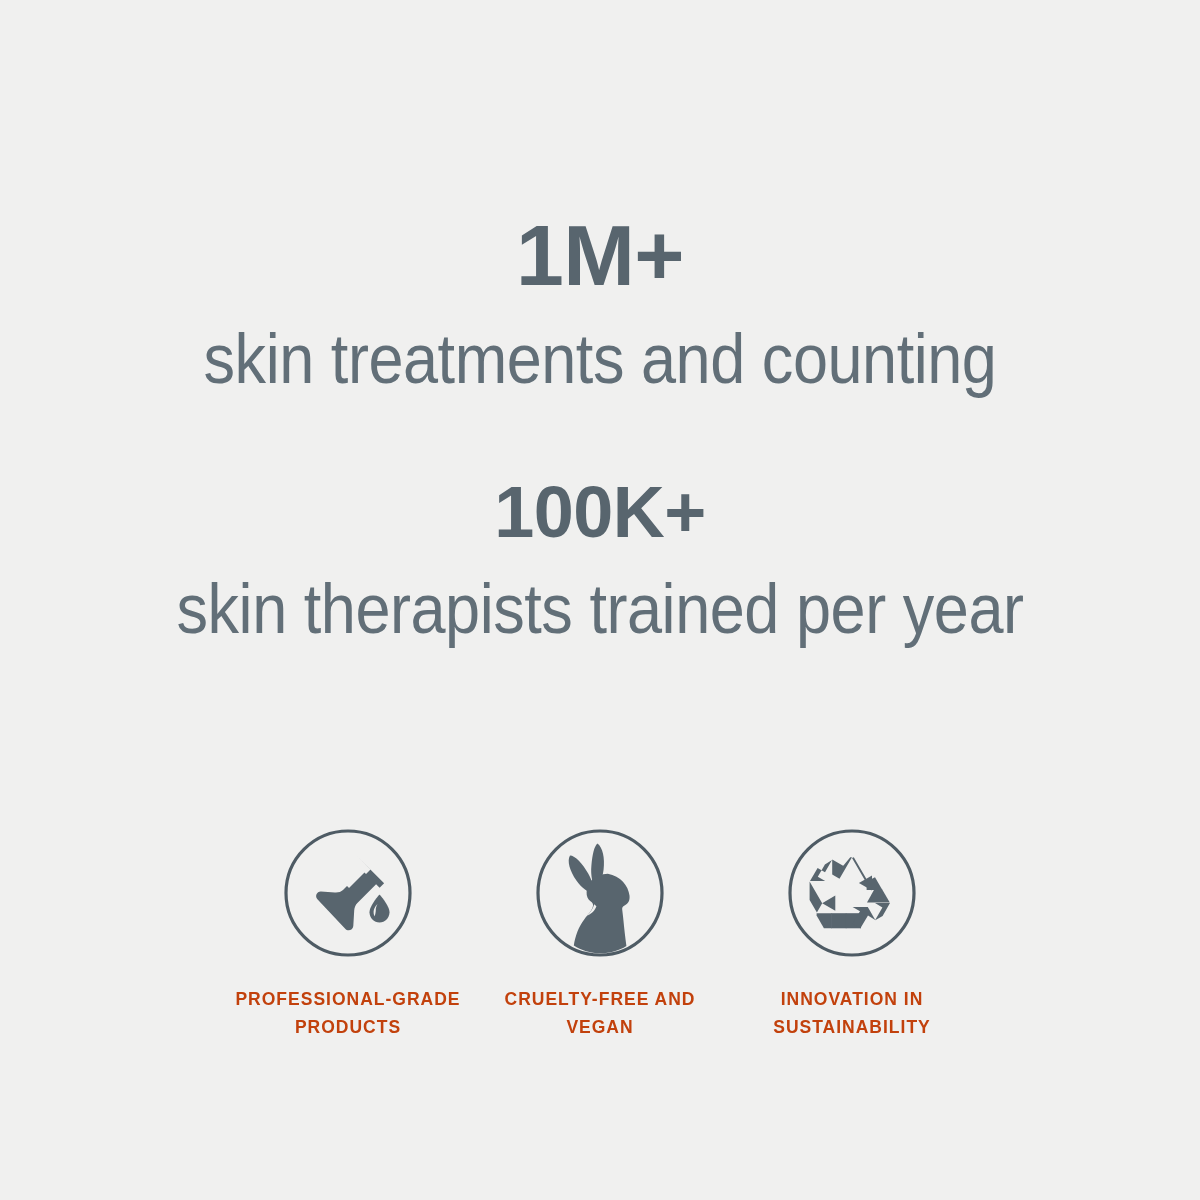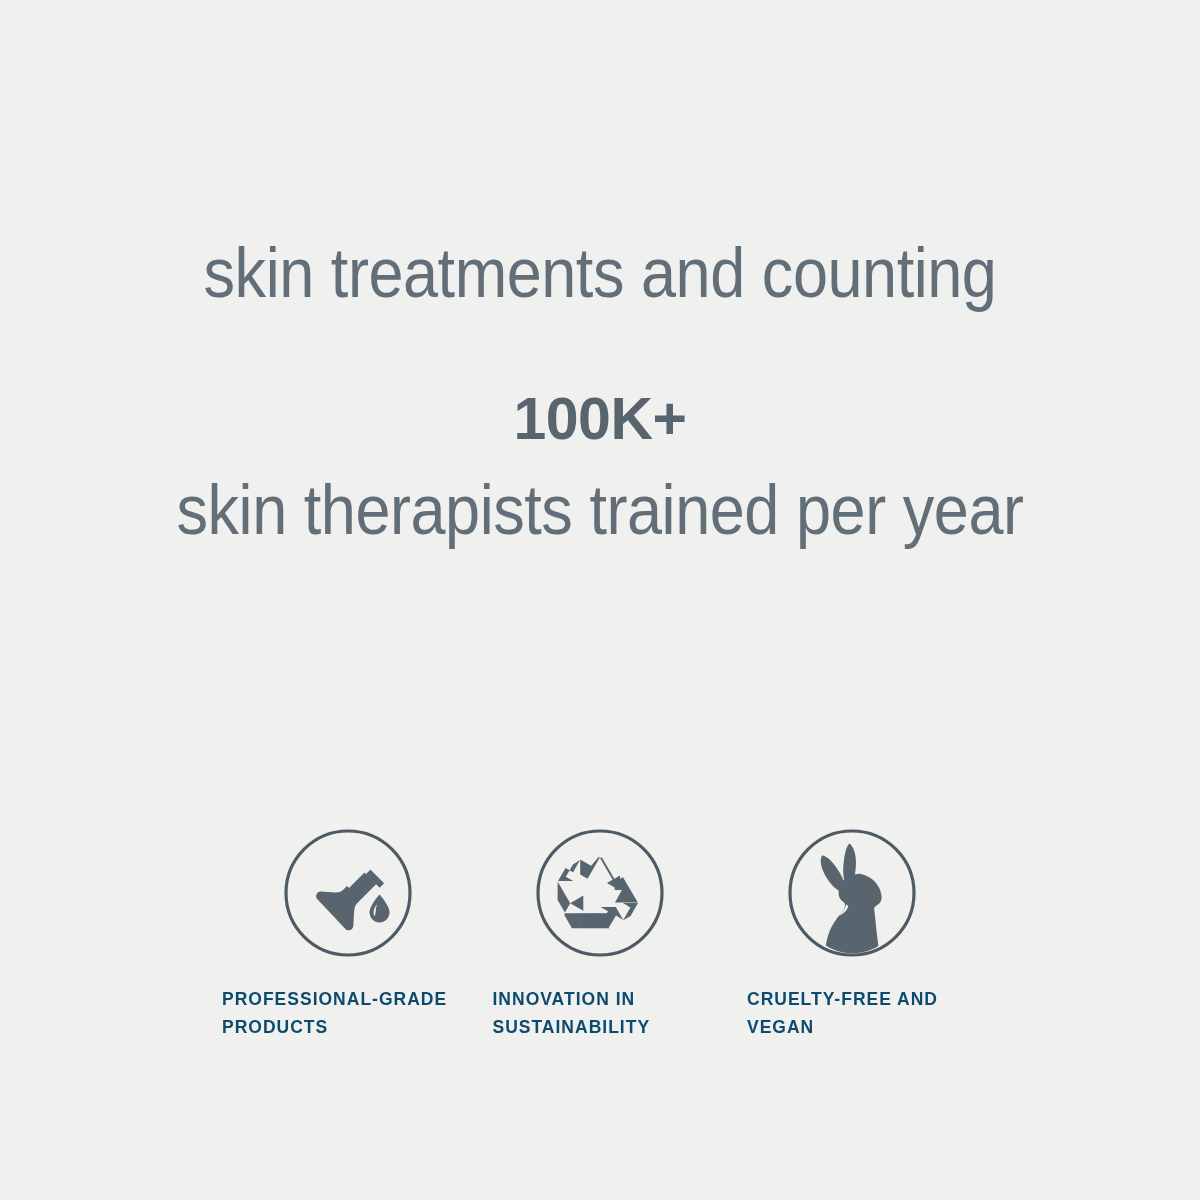--- a/index.html
+++ b/index.html
@@ -46,21 +46,21 @@
 
   .stat-value {
     display: block;
     font-family: "Liberation Sans", sans-serif;
     font-weight: 700;
     color: #58656e;
     line-height: 1.0;
     letter-spacing: -0.5px;
   }
   .stat-group.first .stat-value  { font-size: 86px; }
-  .stat-group.second .stat-value { font-size: 59px; }
+  .stat-group.second .stat-value { font-size: 72px; }
 
   .stat-caption {
     display: block;
     font-family: "Liberation Sans Narrow", "Liberation Sans", sans-serif;
     font-weight: 300;
     color: #626f78;
     font-size: 70px;
     line-height: 1.12;
     letter-spacing: -0.5px;
     transform: scaleX(0.90);
@@ -97,37 +97,39 @@
   }
   .badge-icon-wrap svg { display: block; width: 130px; height: 130px; }
 
   .badge-label {
     margin-top: 27px;
     font-family: "Liberation Sans", sans-serif;
     font-weight: 700;
     font-size: 17.5px;
     letter-spacing: 1.0px;
     line-height: 1.62;
-    color: #0c4a6e;
+    color: #c2410c;
+    text-align: center;
     text-transform: uppercase;
     white-space: pre-line;
   }
   .badge.b1 .badge-label { max-width: 300px; }
   .badge.b2 .badge-label { max-width: 210px; }
   .badge.b3 .badge-label { max-width: 215px; }
   .badge.b4 .badge-label { max-width: 240px; }
 </style>
 </head>
 <body>
 
 <div class="panel">
 
   <section class="stats">
 
     <div class="stat-group first">
+      <span class="stat-value">1M+</span>
       <span class="stat-caption">skin treatments and counting</span>
     </div>
 
     <div class="stat-group second">
       <span class="stat-value">100K+</span>
       <span class="stat-caption">skin therapists trained per year</span>
     </div>
 
   </section>
 
@@ -156,20 +158,59 @@
             <path d="M96.5 66.5
                      C96.5 66.5 106.5 77.6 106.5 84.2
                      C106.5 89.9 102.0 94.4 96.5 94.4
                      C91.0 94.4 86.5 89.9 86.5 84.2
                      C86.5 77.6 96.5 66.5 96.5 66.5 Z"></path>
             <path d="M92.8 82.0 C92.8 78.8 94.6 76.0 94.6 76.0 C94.6 76.0 91.0 79.0 90.6 83.6 C90.4 86.3 91.6 88.4 91.6 88.4 C91.6 88.4 92.8 85.2 92.8 82.0 Z" fill="#f0f0ef"></path>
           </g>
         </svg>
       </span>
       <span class="badge-label">PROFESSIONAL-GRADE PRODUCTS</span>
+    </div>
+
+    <div class="badge b2">
+      <span class="badge-icon-wrap">
+        <svg viewBox="0 0 130 130" xmlns="http://www.w3.org/2000/svg">
+          <circle cx="65" cy="65" r="62" fill="none" stroke="#4e5b64" stroke-width="3.2"></circle>
+          <g fill="#58656e">
+
+            <path d="M62.5 15.5
+                     C67.8 19.5 70.0 30.0 68.6 41.5
+                     C67.6 49.8 64.8 57.0 61.0 60.2
+                     C57.6 57.0 55.4 47.5 56.4 37.5
+                     C57.5 26.4 59.0 18.5 62.5 15.5 Z"></path>
+
+            <path d="M35.0 27.5
+                     C40.0 27.5 47.6 35.4 53.2 45.6
+                     C57.3 53.0 59.4 60.2 58.8 64.6
+                     C54.6 65.4 47.2 60.6 41.4 52.4
+                     C34.8 43.2 31.8 32.8 35.0 27.5 Z"></path>
+
+            <path d="M72.8 45.8
+                     C85.5 47.9 93.4 57.8 94.5 67.6
+                     C95.1 72.8 93.0 75.8 90.0 77.3
+                     C88.0 78.3 86.9 79.4 87.2 81.6
+                     C87.6 85.0 88.0 88.0 88.4 92.0
+                     C89.2 100.0 90.2 109.0 91.4 118.0
+                     C84.2 122.6 75.2 125.3 65.5 125.3
+                     C55.4 125.3 46.1 122.4 38.8 117.5
+                     C40.2 108.0 43.8 98.4 49.2 91.4
+                     C53.6 85.6 57.3 82.5 58.0 77.8
+                     C58.3 75.8 57.2 74.6 55.8 73.6
+                     C52.8 71.4 51.4 68.4 51.6 64.0
+                     C52.0 54.6 60.2 45.8 72.8 45.8 Z"></path>
+
+            <path d="M59.2 76.2 C58.0 80.8 55.4 84.0 52.2 87.6 C56.4 86.0 60.0 82.4 61.4 78.2 Z" fill="#f0f0ef"></path>
+          </g>
+        </svg>
+      </span>
+      <span class="badge-label">CRUELTY-FREE AND VEGAN</span>
     </div>
 
     <div class="badge b3">
       <span class="badge-icon-wrap">
         <svg viewBox="0 0 130 130" xmlns="http://www.w3.org/2000/svg">
           <circle cx="65" cy="65" r="62" fill="none" stroke="#4e5b64" stroke-width="3.2"></circle>
           <g fill="#58656e">
 
             <path d="M65.0 30.0
                      L77.6 51.8
@@ -240,55 +281,16 @@
                      L95.4 62.0
                      L88.0 49.2
                      L79.6 53.6
                      L79.6 62.0 Z"></path>
           </g>
         </svg>
       </span>
       <span class="badge-label">INNOVATION IN SUSTAINABILITY</span>
     </div>
 
-    <div class="badge b2">
-      <span class="badge-icon-wrap">
-        <svg viewBox="0 0 130 130" xmlns="http://www.w3.org/2000/svg">
-          <circle cx="65" cy="65" r="62" fill="none" stroke="#4e5b64" stroke-width="3.2"></circle>
-          <g fill="#58656e">
-
-            <path d="M62.5 15.5
-                     C67.8 19.5 70.0 30.0 68.6 41.5
-                     C67.6 49.8 64.8 57.0 61.0 60.2
-                     C57.6 57.0 55.4 47.5 56.4 37.5
-                     C57.5 26.4 59.0 18.5 62.5 15.5 Z"></path>
-
-            <path d="M35.0 27.5
-                     C40.0 27.5 47.6 35.4 53.2 45.6
-                     C57.3 53.0 59.4 60.2 58.8 64.6
-                     C54.6 65.4 47.2 60.6 41.4 52.4
-                     C34.8 43.2 31.8 32.8 35.0 27.5 Z"></path>
-
-            <path d="M72.8 45.8
-                     C85.5 47.9 93.4 57.8 94.5 67.6
-                     C95.1 72.8 93.0 75.8 90.0 77.3
-                     C88.0 78.3 86.9 79.4 87.2 81.6
-                     C87.6 85.0 88.0 88.0 88.4 92.0
-                     C89.2 100.0 90.2 109.0 91.4 118.0
-                     C84.2 122.6 75.2 125.3 65.5 125.3
-                     C55.4 125.3 46.1 122.4 38.8 117.5
-                     C40.2 108.0 43.8 98.4 49.2 91.4
-                     C53.6 85.6 57.3 82.5 58.0 77.8
-                     C58.3 75.8 57.2 74.6 55.8 73.6
-                     C52.8 71.4 51.4 68.4 51.6 64.0
-                     C52.0 54.6 60.2 45.8 72.8 45.8 Z"></path>
-
-            <path d="M59.2 76.2 C58.0 80.8 55.4 84.0 52.2 87.6 C56.4 86.0 60.0 82.4 61.4 78.2 Z" fill="#f0f0ef"></path>
-          </g>
-        </svg>
-      </span>
-      <span class="badge-label">CRUELTY-FREE AND VEGAN</span>
-    </div>
-
 
   </section>
 
 </div>
 
 </body></html>

